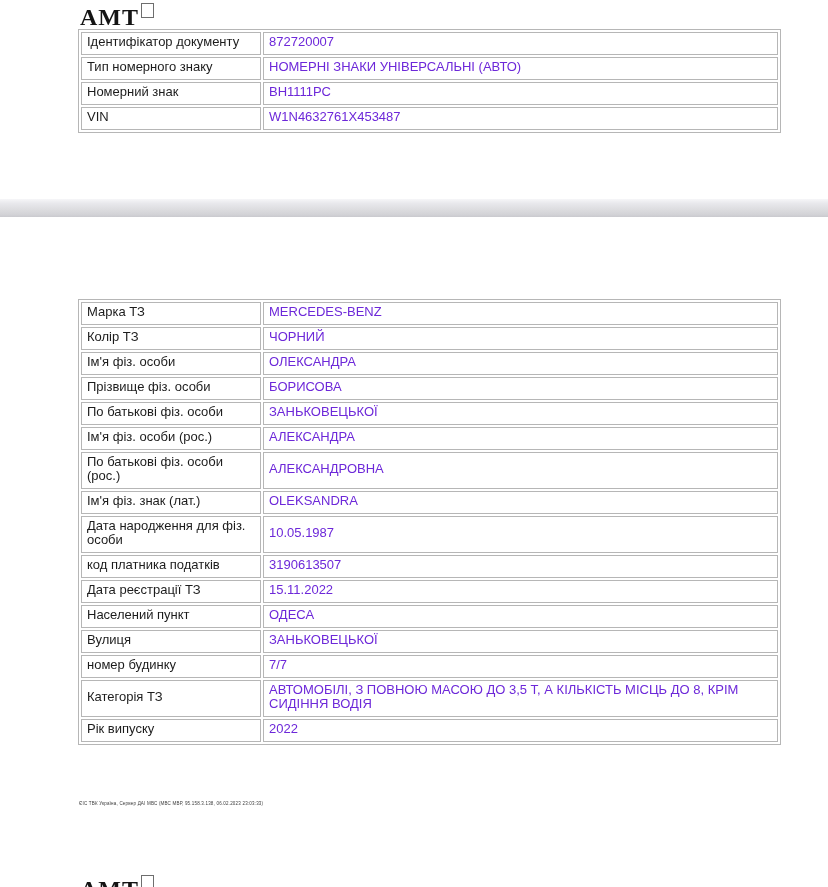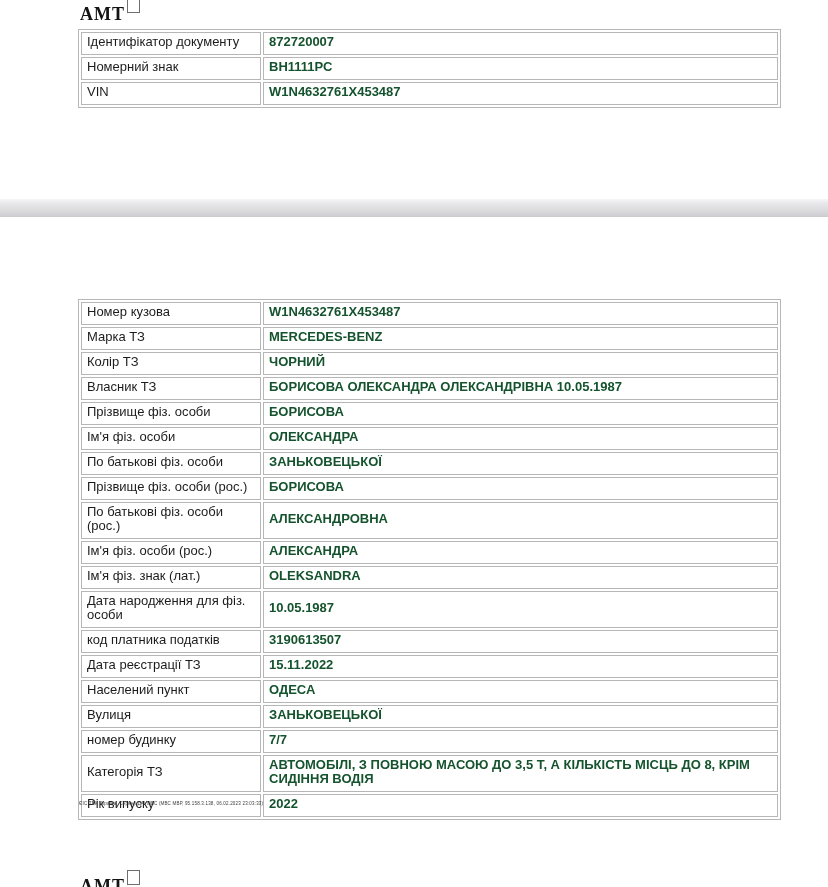--- a/index.html
+++ b/index.html
@@ -12,21 +12,21 @@
     width:828px;height:887px;
     background:#fff;
     overflow:hidden;
     font-family:"Liberation Sans",sans-serif;
     color:#111;
   }
   .logo{
     position:absolute;
     font-family:"Liberation Serif",serif;
     font-weight:bold;
-    font-size:18px;
+    font-size:24px;
     letter-spacing:1px;
     color:#141414;
     white-space:nowrap;
   }
   .logo .glyph-box{
     display:inline-block;
     width:11px;height:13px;
     border:1.5px solid #6e6e6e;
     margin-left:2px;
     transform:translateY(-7px);
@@ -47,21 +47,21 @@
   }
   .t1{top:29px;}
   .t2{top:299px;}
   .kv-table td{
     border:1px solid var(--border-color);
     padding:2px 5px 5px 5px;
     vertical-align:middle;
     overflow:hidden;
   }
   td.k{width:168px;font-weight:400;color:#1c1c1c;}
-  td.v{font-weight:700;color:#14532d;}
+  td.v{font-weight:400;color:#6d28d9;}
   .page-gap{
     position:absolute;
     left:0;top:199px;
     width:828px;height:18px;
     background:linear-gradient(180deg,#f6f6f8 0%,#e8e8ec 25%,var(--divider-mid) 60%,#d2d2d6 88%,#c9c9ce 100%);
   }
   .footnote{
     position:absolute;
     left:79px;top:801px;
     font-size:4.5px;
@@ -79,73 +79,65 @@
     <span>АМТ</span><span class="glyph-box"></span>
   </div>
 
   <table class="kv-table t1">
     <tbody>
       <tr>
         <td class="k">Ідентифікатор документу</td>
         <td class="v">872720007</td>
       </tr>
       <tr>
+        <td class="k">Тип номерного знаку</td>
+        <td class="v">НОМЕРНІ ЗНАКИ УНІВЕРСАЛЬНІ (АВТО)</td>
+      </tr>
+      <tr>
         <td class="k">Номерний знак</td>
         <td class="v">ВН1111РС</td>
       </tr>
       <tr>
         <td class="k">VIN</td>
         <td class="v">W1N4632761X453487</td>
       </tr>
     </tbody>
   </table>
 
   <div class="page-gap"></div>
 
   <table class="kv-table t2">
     <tbody>
       <tr>
-        <td class="k">Номер кузова</td>
-        <td class="v">W1N4632761X453487</td>
-      </tr>
-      <tr>
         <td class="k">Марка ТЗ</td>
         <td class="v">MERCEDES-BENZ</td>
       </tr>
       <tr>
         <td class="k">Колір ТЗ</td>
         <td class="v">ЧОРНИЙ</td>
       </tr>
       <tr>
-        <td class="k">Власник ТЗ</td>
-        <td class="v">БОРИСОВА ОЛЕКСАНДРА ОЛЕКСАНДРІВНА 10.05.1987</td>
+        <td class="k">Ім'я фіз. особи</td>
+        <td class="v">ОЛЕКСАНДРА</td>
       </tr>
       <tr>
         <td class="k">Прізвище фіз. особи</td>
         <td class="v">БОРИСОВА</td>
       </tr>
       <tr>
-        <td class="k">Ім'я фіз. особи</td>
-        <td class="v">ОЛЕКСАНДРА</td>
-      </tr>
-      <tr>
         <td class="k">По батькові фіз. особи</td>
         <td class="v">ЗАНЬКОВЕЦЬКОЇ</td>
       </tr>
       <tr>
-        <td class="k">Прізвище фіз. особи (рос.)</td>
-        <td class="v">БОРИСОВА</td>
+        <td class="k">Ім'я фіз. особи (рос.)</td>
+        <td class="v">АЛЕКСАНДРА</td>
       </tr>
       <tr>
         <td class="k">По батькові фіз. особи (рос.)</td>
         <td class="v">АЛЕКСАНДРОВНА</td>
-      </tr>
-      <tr>
-        <td class="k">Ім'я фіз. особи (рос.)</td>
-        <td class="v">АЛЕКСАНДРА</td>
       </tr>
       <tr>
         <td class="k">Ім'я фіз. знак (лат.)</td>
         <td class="v">OLEKSANDRA</td>
       </tr>
       <tr>
         <td class="k">Дата народження для фіз. особи</td>
         <td class="v">10.05.1987</td>
       </tr>
       <tr>

